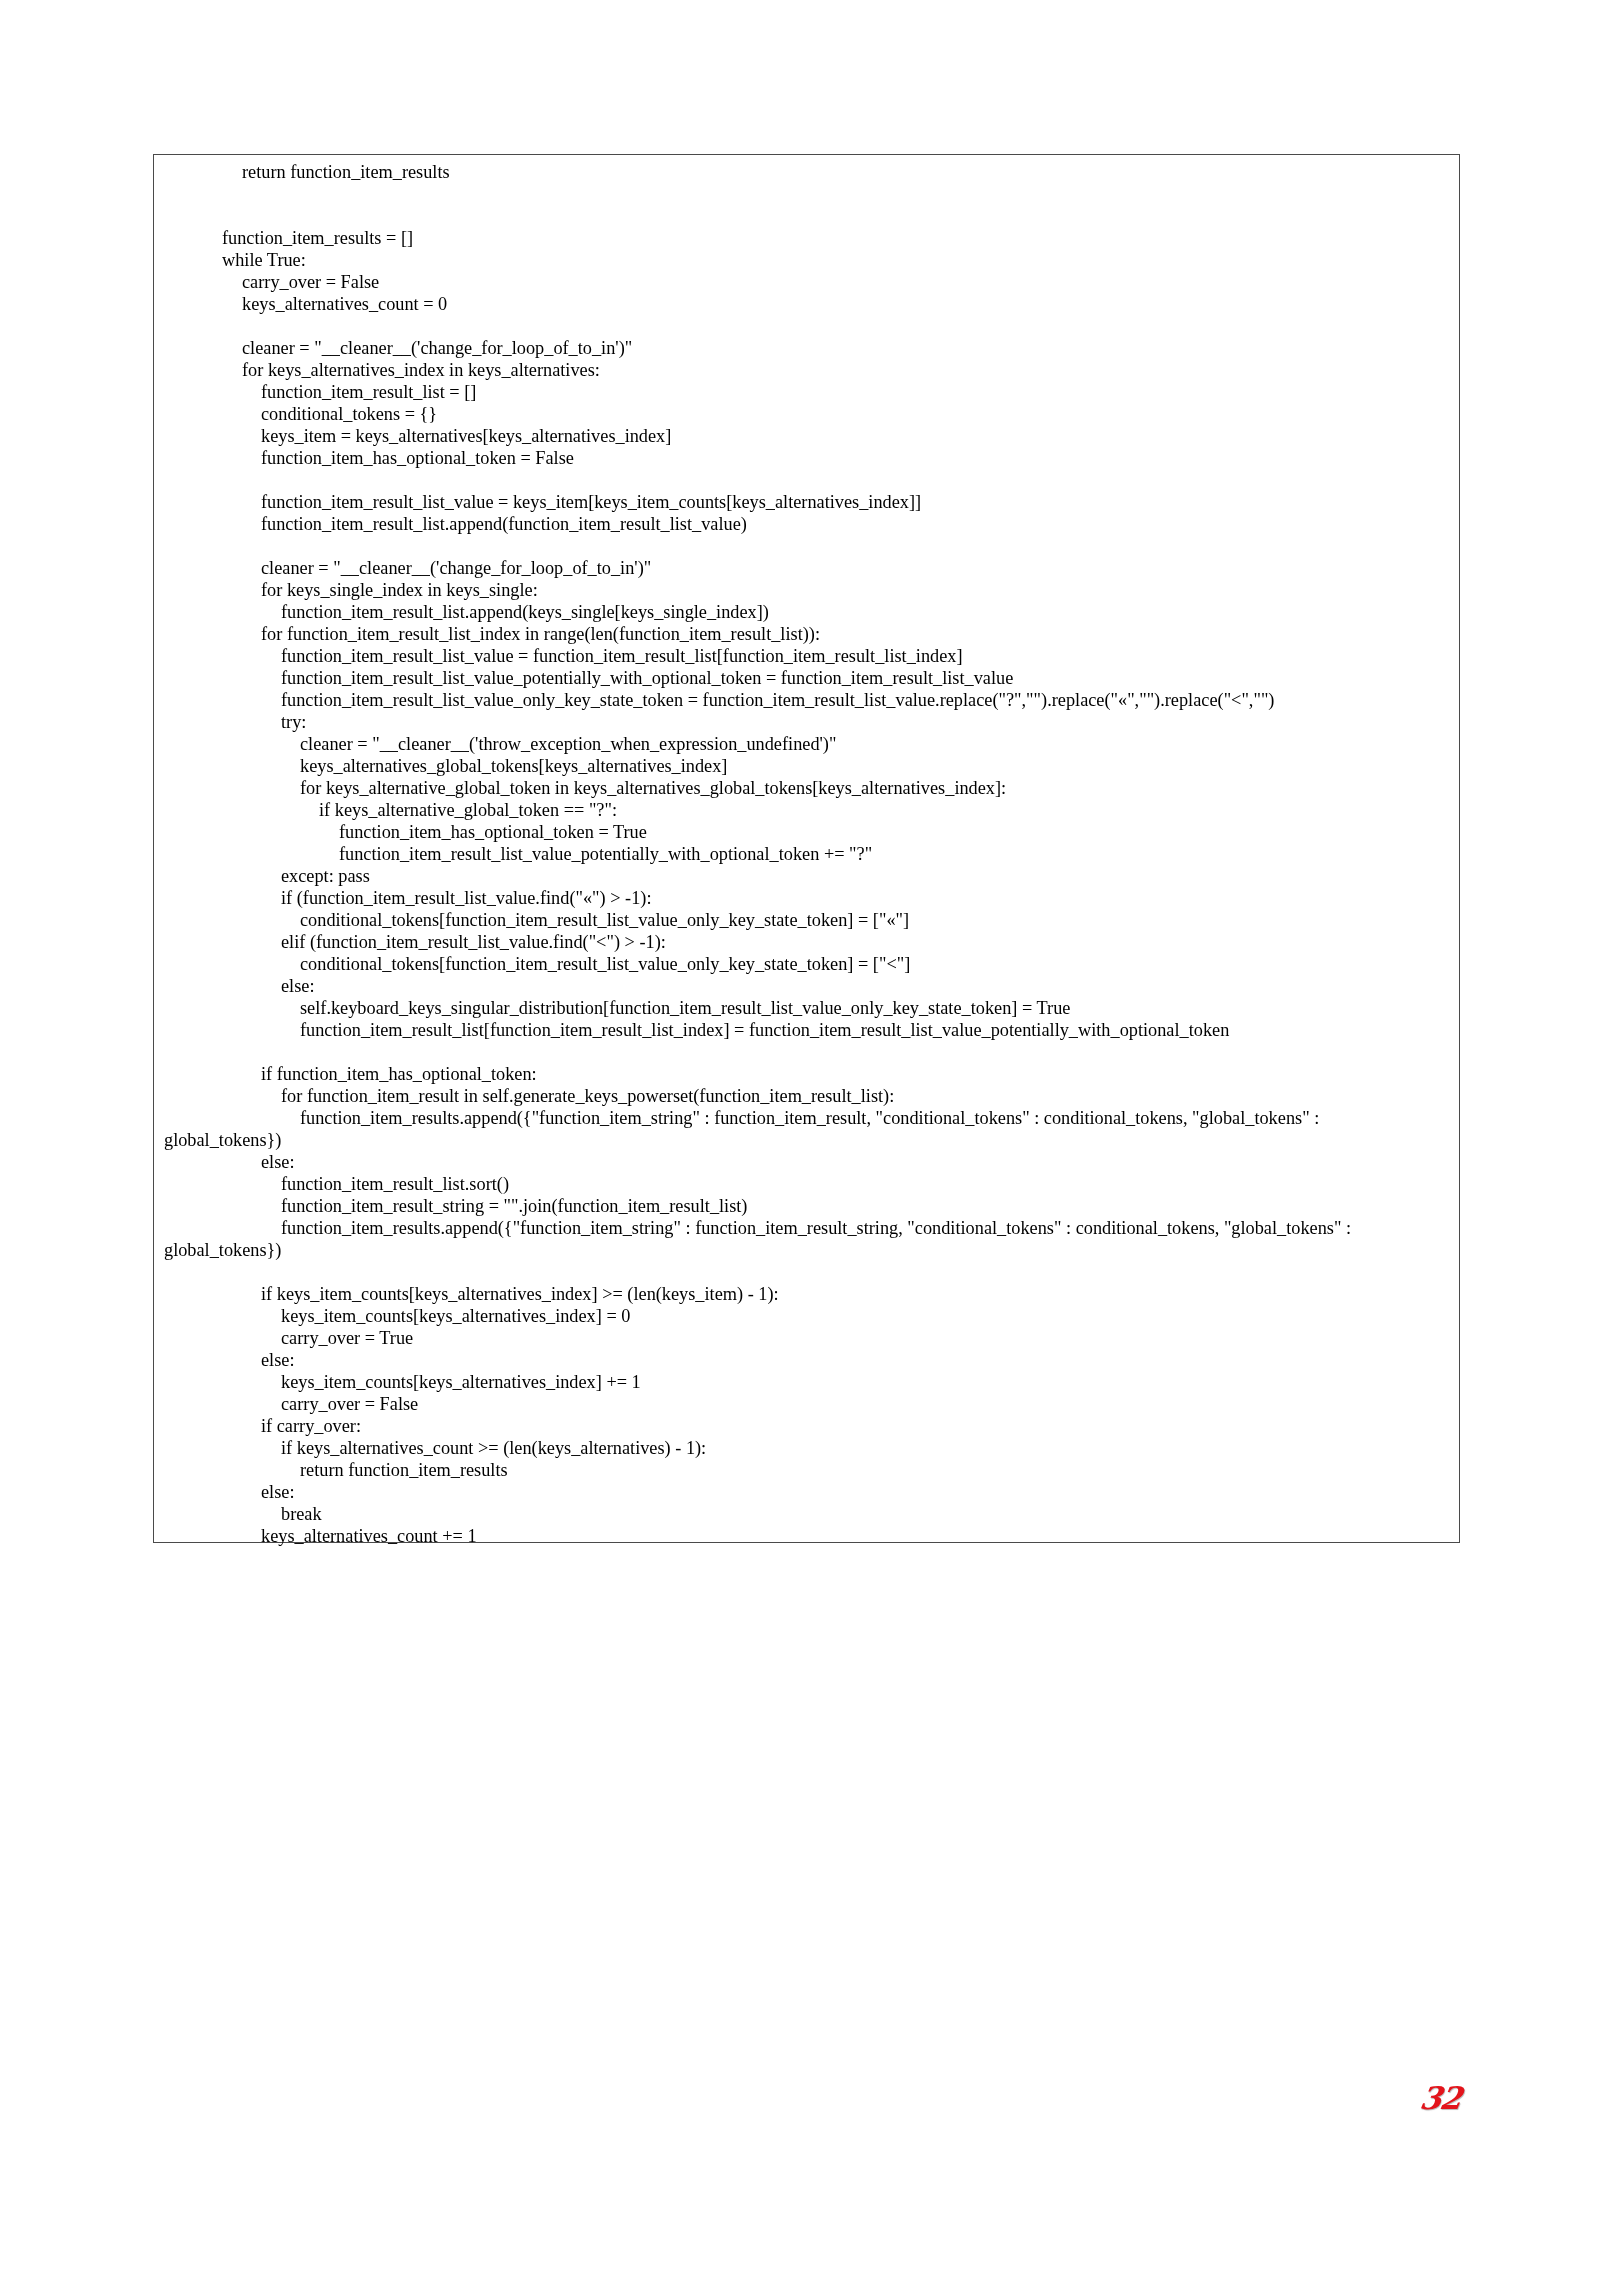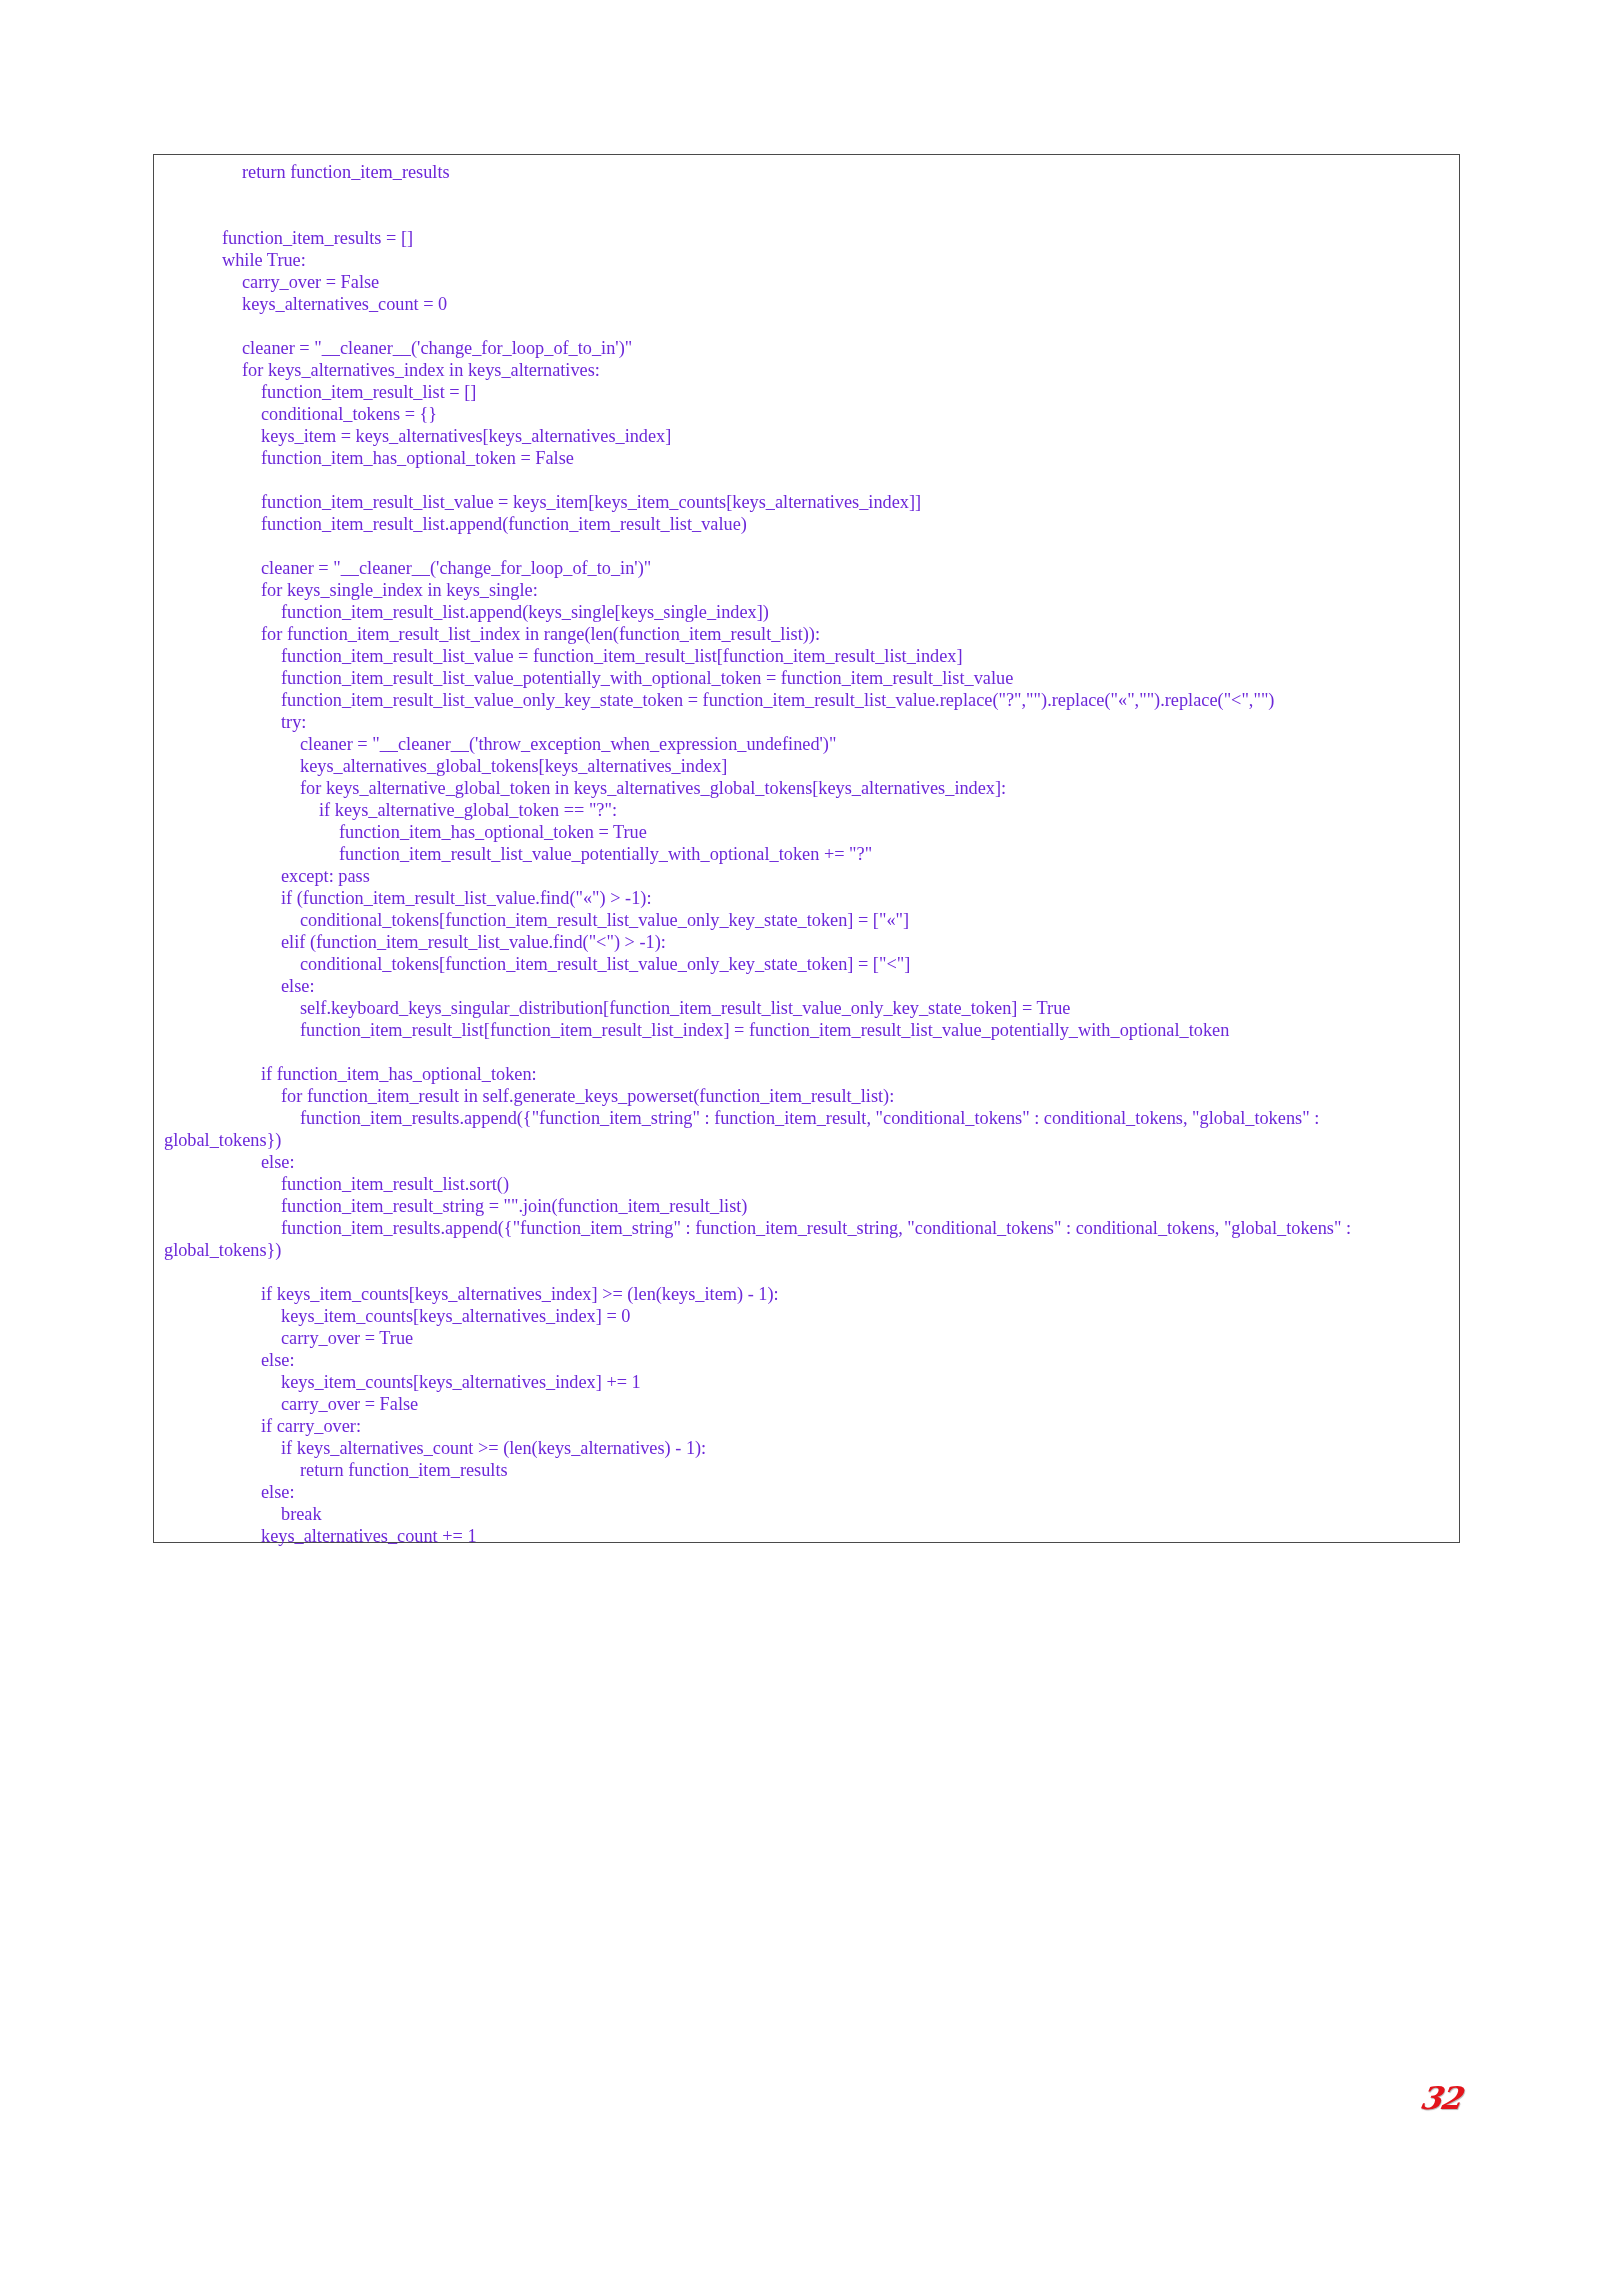--- a/index.html
+++ b/index.html
@@ -14,21 +14,21 @@
   }
   .code-lines {
     position: absolute;
     left: 164px; top: 161px;
     width: 1293px;
     margin: 0; padding: 0;
     list-style: none;
     font-family: "Liberation Serif", "DejaVu Serif", serif;
     font-size: 18.3px;
     line-height: 22px;
-    color: #6d28d9;
+    color: #000000;
     white-space: pre;
   }
   .code-line { height: 22px; }
   .page-number {
     position: absolute;
     left: 1423px; top: 2080px;
     font-family: "DejaVu Serif", serif;
     font-style: italic;
     font-weight: bold;
     font-size: 31px;

